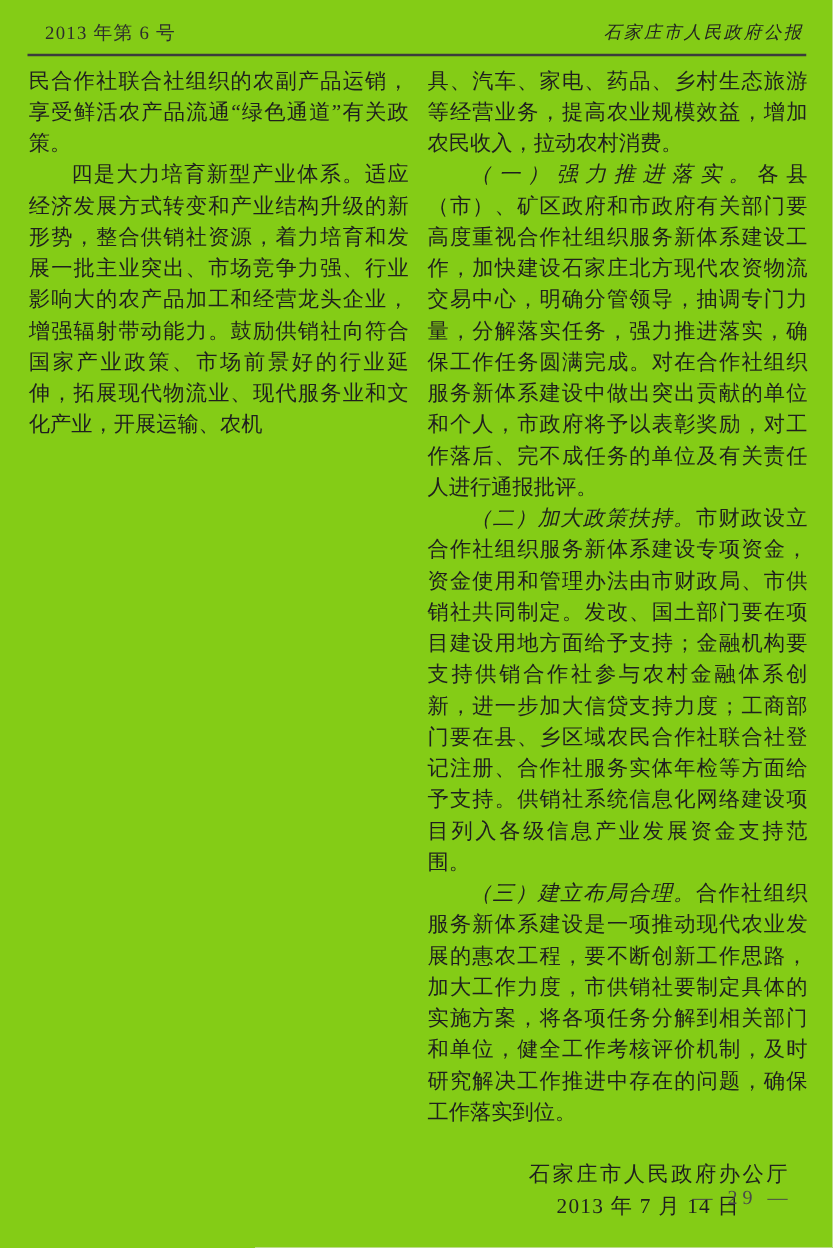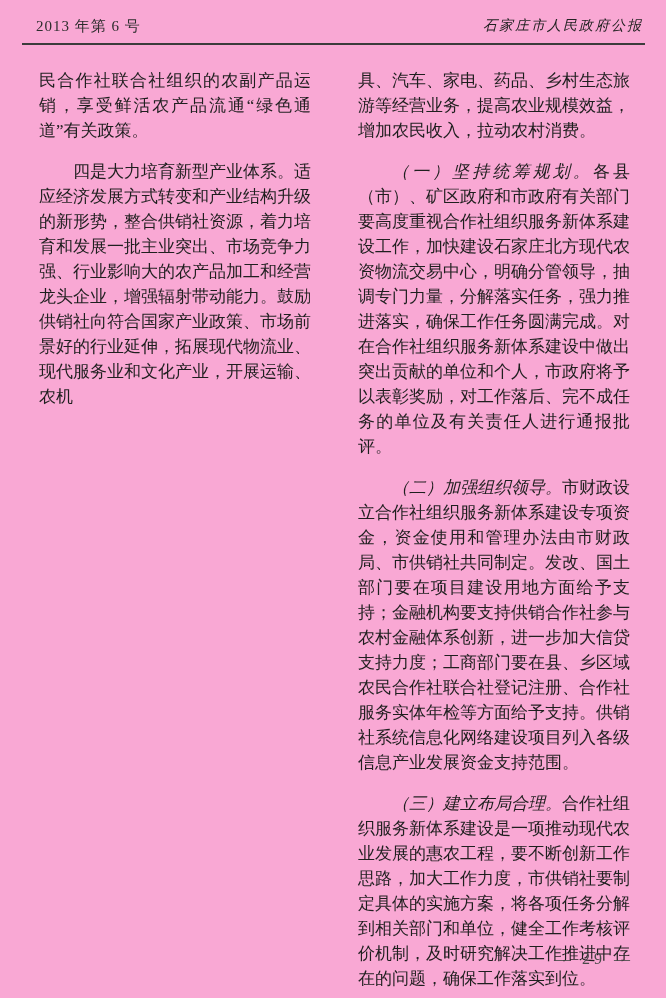--- a/index.html
+++ b/index.html
@@ -1,21 +1,21 @@
 <!DOCTYPE html>
 <html><head>
 <meta charset="utf-8">
 <style>
   html, body { margin: 0; padding: 0; background: #e8e8e6; }
   .page {
     position: relative;
     width: 666px;
     height: 998px;
     margin: 0 auto;
-    background: #f9a8d4;
+    background: #84cc16;
     color: #1f1f1f;
     font-family: "Liberation Serif", "DejaVu Serif", serif;
     overflow: hidden;
   }
   .header-left {
     position: absolute;
     left: 36px; top: 17px;
     font-size: 15px;
     color: #2d2d2d;
     letter-spacing: 1px;
@@ -38,21 +38,21 @@
     position: absolute;
     top: 52px;
     width: 304px;
     font-size: 17px;
     line-height: 25px;
     text-align: justify;
     text-justify: inter-character;
   }
   .col-left  { left: 23px; }
   .col-right { left: 342px; }
-  .column p { margin: 16px; word-break: break-all; }
+  .column p { margin: 0; word-break: break-all; }
   .indent { text-indent: 2em; }
   .section-heading {
     font-weight: bold;
     text-indent: 2em;
     font-family: "Liberation Sans", "DejaVu Sans", sans-serif;
     font-size: 16.5px;
   }
   .kai { font-style: italic; }
   .signature-block { margin-top: 25px; }
   .signature-name {
@@ -87,26 +87,27 @@
 
   <div class="column col-left">
     <p>民合作社联合社组织的农副产品运销，享受鲜活农产品流通“绿色通道”有关政策。</p>
     <p class="indent">四是大力培育新型产业体系。适应经济发展方式转变和产业结构升级的新形势，整合供销社资源，着力培育和发展一批主业突出、市场竞争力强、行业影响大的农产品加工和经营龙头企业，增强辐射带动能力。鼓励供销社向符合国家产业政策、市场前景好的行业延伸，拓展现代物流业、现代服务业和文化产业，开展运输、农机</p>
   </div>
 
   <div class="column col-right">
     <p>具、汽车、家电、药品、乡村生态旅游等经营业务，提高农业规模效益，增加农民收入，拉动农村消费。</p>
 
 
-    <p class="indent"><span class="kai">（一）坚持统筹规划。</span><span>各县（市）、矿区政府和市政府有关部门要高度重视合作社组织服务新体系建设工作，加快建设石家庄北方现代农资物流交易中心，明确分管领导，抽调专门力量，分解落实任务，强力推进落实，确保工作任务圆满完成。对在合作社组织服务新体系建设中做出突出贡献的单位和个人，市政府将予以表彰奖励，对工作落后、完不成任务的单位及有关责任人进行通报批评。</span></p>
+    <p class="indent"><span class="kai">（一）强力推进落实。</span><span>各县（市）、矿区政府和市政府有关部门要高度重视合作社组织服务新体系建设工作，加快建设石家庄北方现代农资物流交易中心，明确分管领导，抽调专门力量，分解落实任务，强力推进落实，确保工作任务圆满完成。对在合作社组织服务新体系建设中做出突出贡献的单位和个人，市政府将予以表彰奖励，对工作落后、完不成任务的单位及有关责任人进行通报批评。</span></p>
 
-    <p class="indent"><span class="kai">（二）加强组织领导。</span><span>市财政设立合作社组织服务新体系建设专项资金，资金使用和管理办法由市财政局、市供销社共同制定。发改、国土部门要在项目建设用地方面给予支持；金融机构要支持供销合作社参与农村金融体系创新，进一步加大信贷支持力度；工商部门要在县、乡区域农民合作社联合社登记注册、合作社服务实体年检等方面给予支持。供销社系统信息化网络建设项目列入各级信息产业发展资金支持范围。</span></p>
+    <p class="indent"><span class="kai">（二）加大政策扶持。</span><span>市财政设立合作社组织服务新体系建设专项资金，资金使用和管理办法由市财政局、市供销社共同制定。发改、国土部门要在项目建设用地方面给予支持；金融机构要支持供销合作社参与农村金融体系创新，进一步加大信贷支持力度；工商部门要在县、乡区域农民合作社联合社登记注册、合作社服务实体年检等方面给予支持。供销社系统信息化网络建设项目列入各级信息产业发展资金支持范围。</span></p>
 
     <p class="indent"><span class="kai">（三）建立布局合理。</span><span>合作社组织服务新体系建设是一项推动现代农业发展的惠农工程，要不断创新工作思路，加大工作力度，市供销社要制定具体的实施方案，将各项任务分解到相关部门和单位，健全工作考核评价机制，及时研究解决工作推进中存在的问题，确保工作落实到位。</span></p>
 
     <div class="signature-block">
+      <p class="signature-name">石家庄市人民政府办公厅</p>
       <p class="signature-date">2013 年 7 月 14 日</p>
     </div>
   </div>
 
   <div class="page-number">— 29 —</div>
 
 </div>
 
 </body></html>

